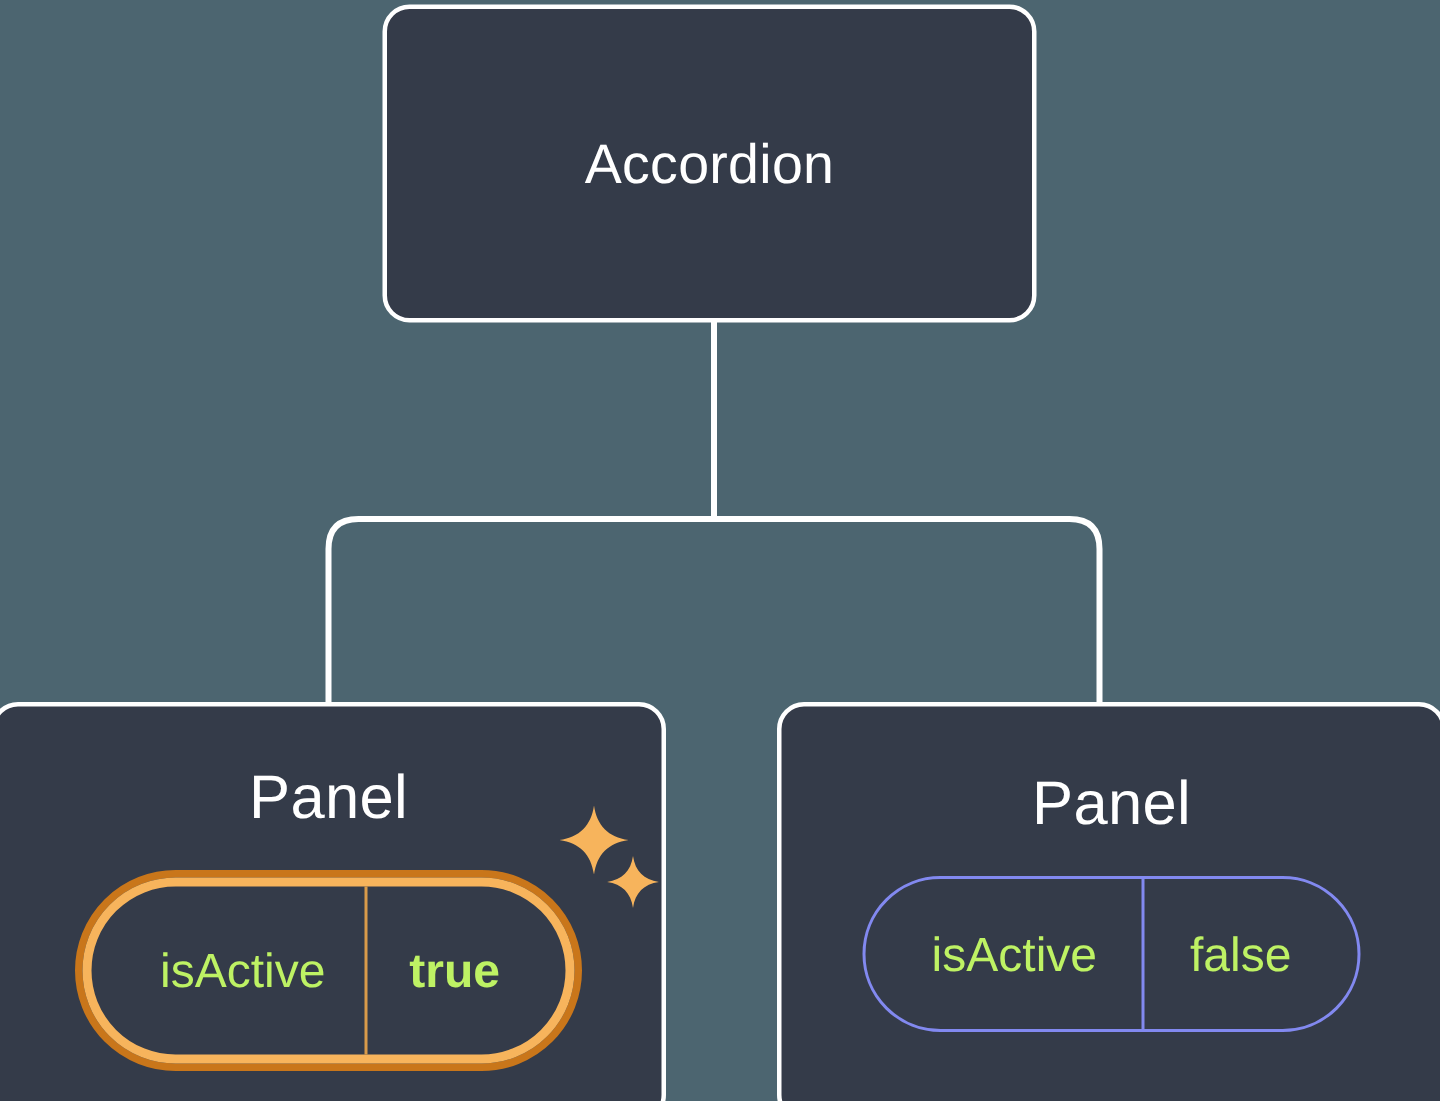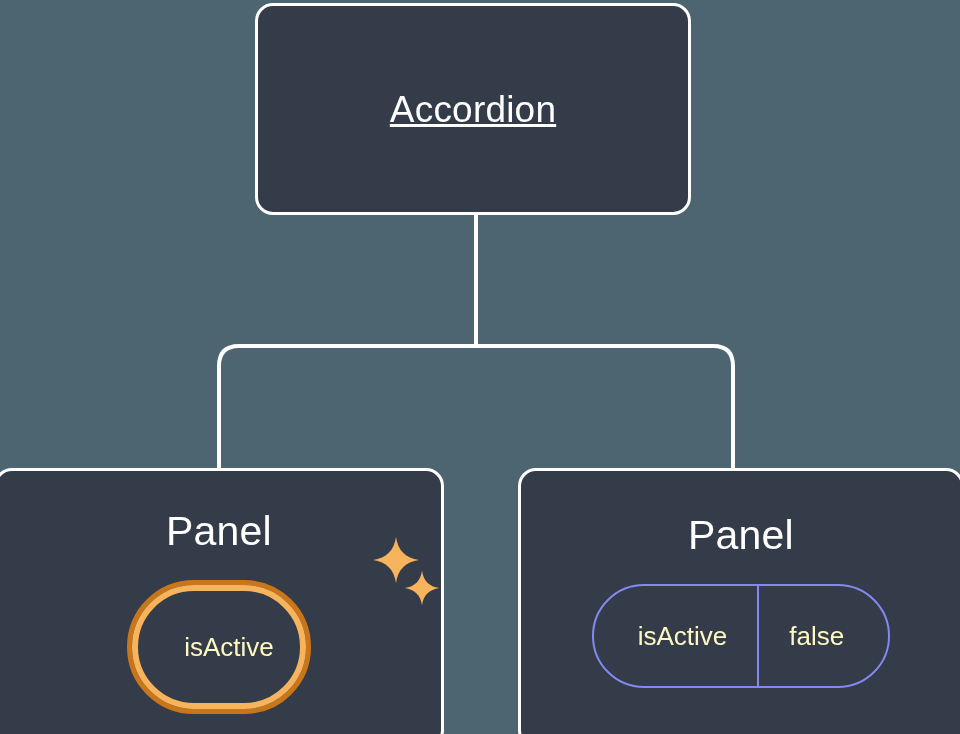--- a/index.html
+++ b/index.html
@@ -69,42 +69,42 @@
 
   .node-title {
     color: #ffffff;
     font-size: 41px;
     font-weight: 400;
     letter-spacing: 0.2px;
     line-height: 1;
     white-space: nowrap;
   }
 
-  .node-root .node-title { font-size: 37px; text-decoration: underline; }
+  .node-root .node-title { font-size: 37px; }
 
   
   .pill-wrap {
     position: relative;
     margin-top: 28px;
   }
 
   .pill {
     display: flex;
     align-items: stretch;
     border-radius: 999px;
     background: transparent;
   }
 
   .pill-cell {
     display: flex;
     align-items: center;
     justify-content: center;
     white-space: nowrap;
-    color: #fef9c3;
-    font-size: 26px;
+    color: #bef264;
+    font-size: 32px;
     line-height: 1;
   }
 
   
   .pill-plain {
     border: 2px solid #8289f0;
     height: 104px;
   }
   .pill-plain .pill-name { padding: 0 30px 0 44px; }
   .pill-plain .pill-value {
@@ -156,20 +156,21 @@
     <span class="node-title">Accordion</span>
   </div>
 
   <div class="node node-leaf-left">
     <span class="node-title">Panel</span>
 
     <div class="pill-wrap">
       <div class="pill pill-highlight-outer">
         <div class="pill-highlight-inner">
           <span class="pill-cell pill-name">isActive</span>
+          <span class="pill-cell pill-value">true</span>
         </div>
       </div>
     </div>
   </div>
 
   <svg class="sparkle sparkle-lg" viewBox="0 0 100 100">
     <path d="M50,2 C54,30 70,46 98,50 C70,54 54,70 50,98 C46,70 30,54 2,50 C30,46 46,30 50,2 Z" fill="#f7b45c"></path>
   </svg>
   <svg class="sparkle sparkle-sm" viewBox="0 0 100 100">
     <path d="M50,2 C54,30 70,46 98,50 C70,54 54,70 50,98 C46,70 30,54 2,50 C30,46 46,30 50,2 Z" fill="#f7b45c"></path>

